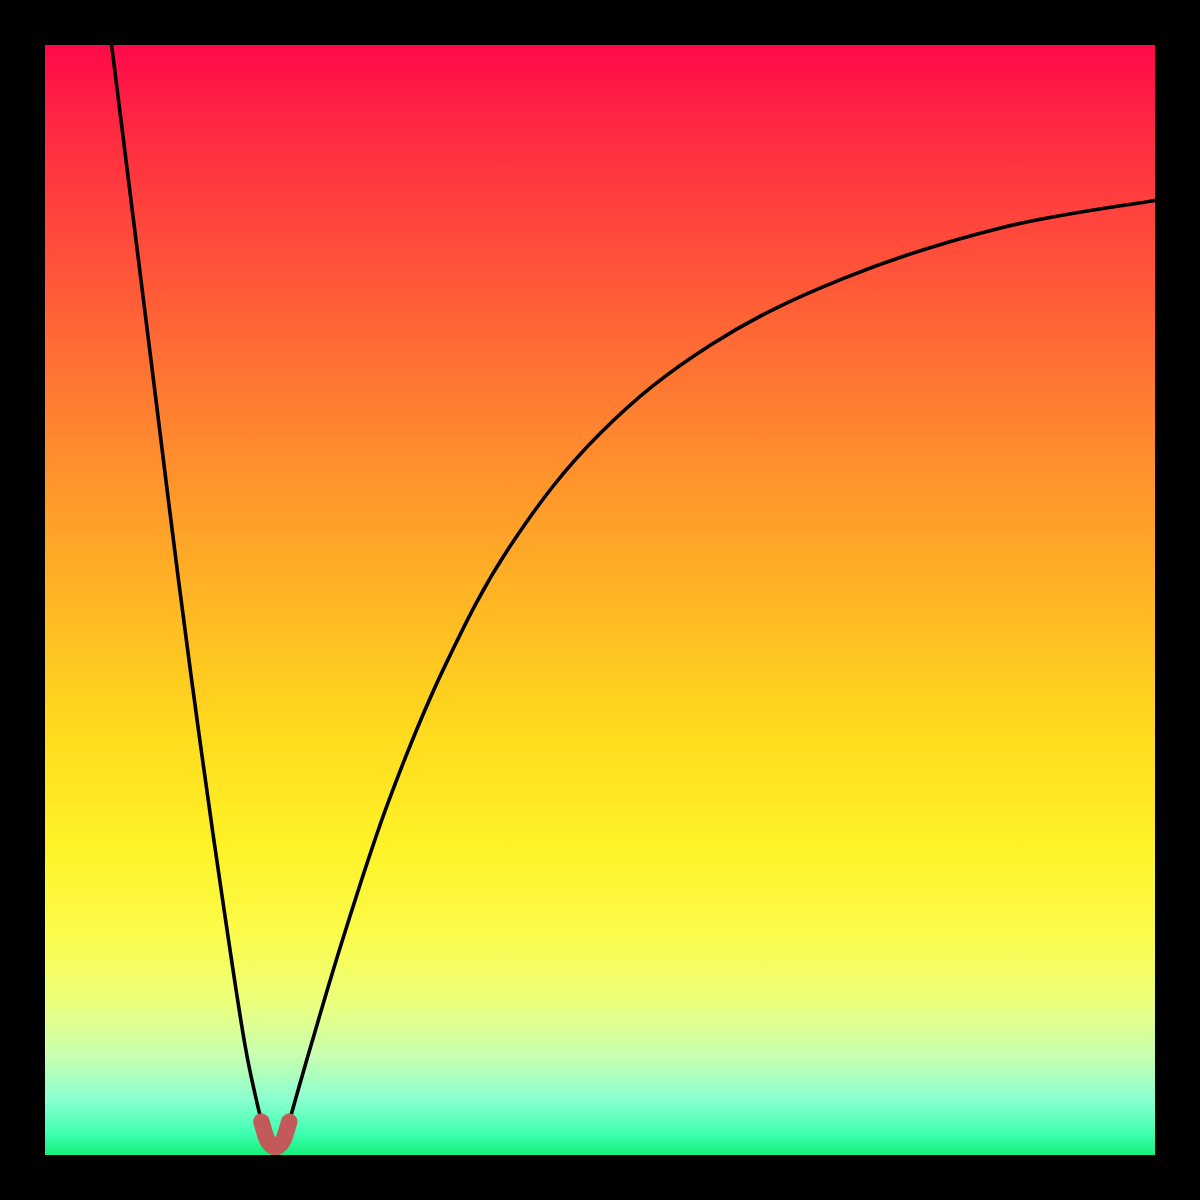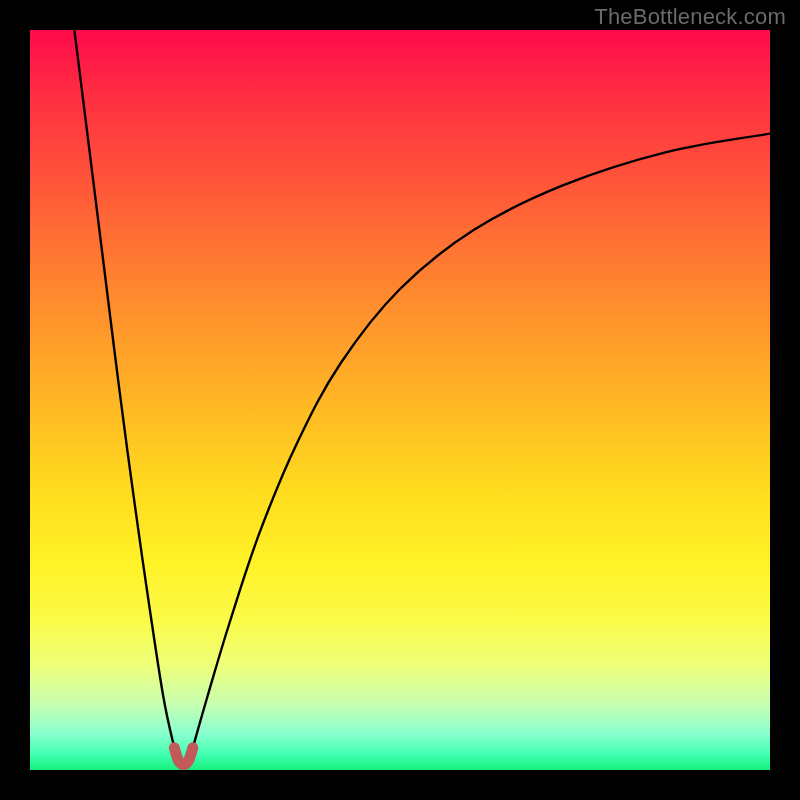--- a/index.html
+++ b/index.html
@@ -60,21 +60,20 @@
     color: #6a6a6a;
     letter-spacing: 0.2px;
     user-select: none;
   }
 </style>
 </head>
 <body>
 
 <div class="frame">
 
-  <div class="watermark">TheBottleneck.com</div>
 
   <div class="plot-area">
     <div class="gradient"></div>
     <svg class="curves" viewBox="0 0 740 740" preserveAspectRatio="none">
       <path id="path-left" fill="none" stroke="#000" stroke-width="2.4" stroke-linecap="round" d="M 44.4 0 C 47.064 21.311999999999994, 53.872 75.77599999999998, 59.2 118.39999999999998 C 64.528 161.02399999999997, 68.672 194.17599999999996, 74 236.79999999999995 C 79.328 279.424, 83.472 313.908, 88.8 355.2 C 94.128 396.49199999999996, 98.272 427.572, 103.60000000000001 466.2 C 108.92800000000001 504.828, 113.072 533.836, 118.4 569.8 C 123.72800000000001 605.7639999999999, 128.53799999999998 639.36, 133.2 666 C 137.862 692.64, 142.30200000000002 708.476, 144.3 717.8"></path>
       <path id="path-right" fill="none" stroke="#000" stroke-width="2.4" stroke-linecap="round" d="M 162.8 717.8 C 165.464 708.476, 170.94 688.644, 177.6 666 C 184.26 643.356, 190.476 621.304, 199.8 592 C 209.12400000000002 562.696, 217.412 535.168, 229.4 503.2 C 241.388 471.23199999999997, 251.748 445.036, 266.4 414.4 C 281.05199999999996 383.76399999999995, 292.152 360.9719999999999, 310.8 332.99999999999994 C 329.44800000000004 305.02799999999996, 346.024 282.976, 370 259 C 393.976 235.02400000000003, 414.696 218.44800000000006, 444 199.80000000000007 C 473.304 181.15200000000007, 498.16799999999995 169.386, 532.8 155.39999999999998 C 567.4319999999999 141.41399999999996, 599.1039999999999 131.424, 636.4 122.10000000000002 C 673.696 112.77600000000004, 721.352 106.93000000000002, 740 103.60000000000002"></path>
       <path id="path-min" fill="none" stroke="#c25a5a" stroke-width="11" stroke-linecap="round" stroke-linejoin="round" d="M 144.3 717.8 C 144.966 719.9312, 146.668 726.7096, 148 729.64 C 149.332 732.5704, 150.368 733.2808, 151.7 734.08 C 153.03199999999998 734.8792000000001, 154.068 734.8792000000001, 155.4 734.08 C 156.732 733.2808, 157.768 732.5704, 159.1 729.64 C 160.432 726.7096, 162.13400000000001 719.9312, 162.8 717.8"></path>
     </svg>
   </div>
 

